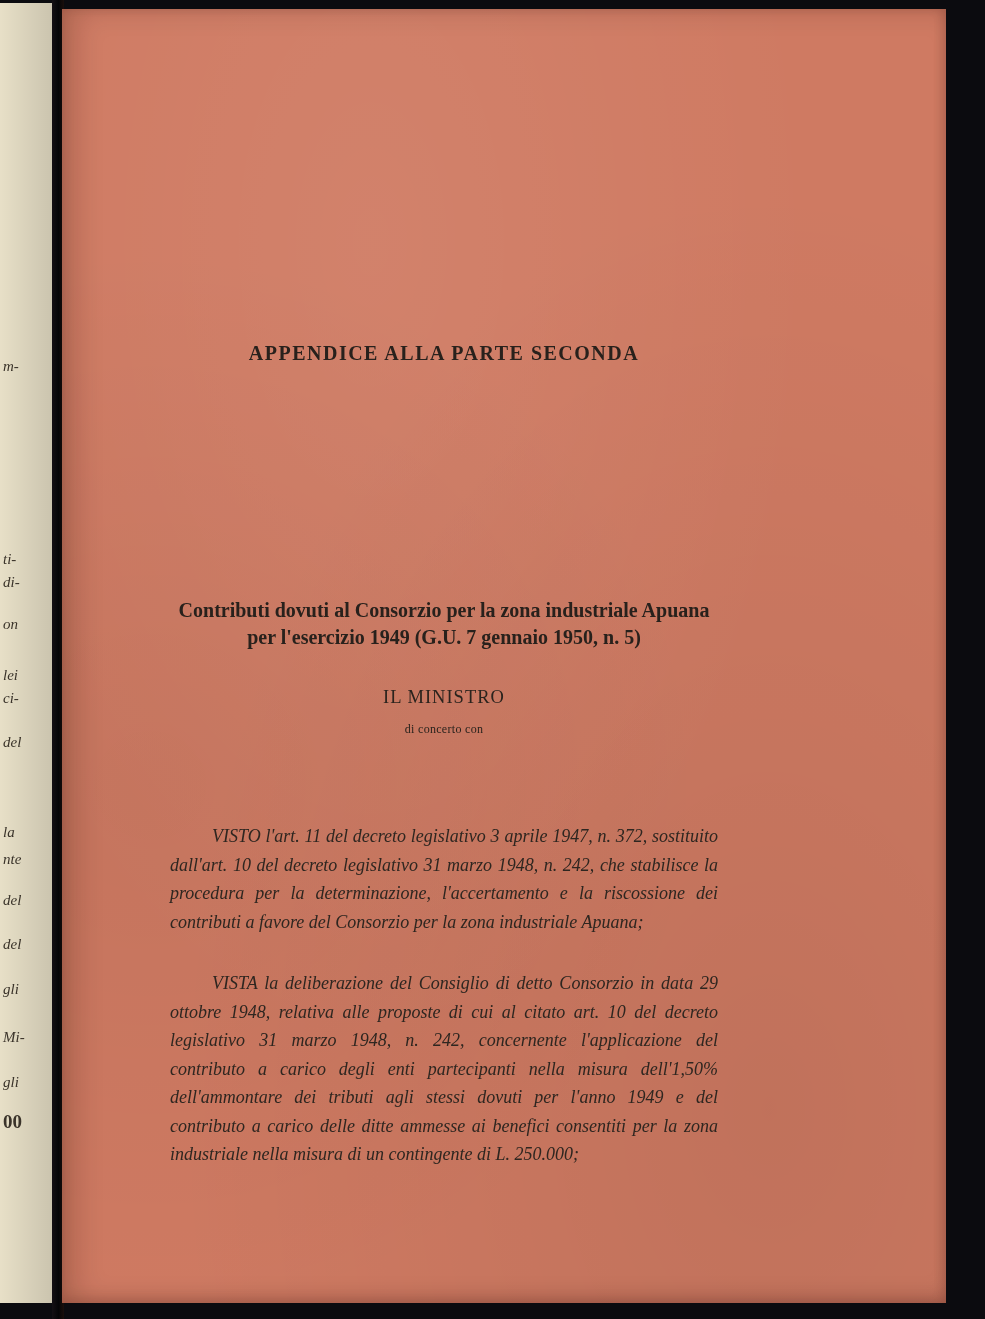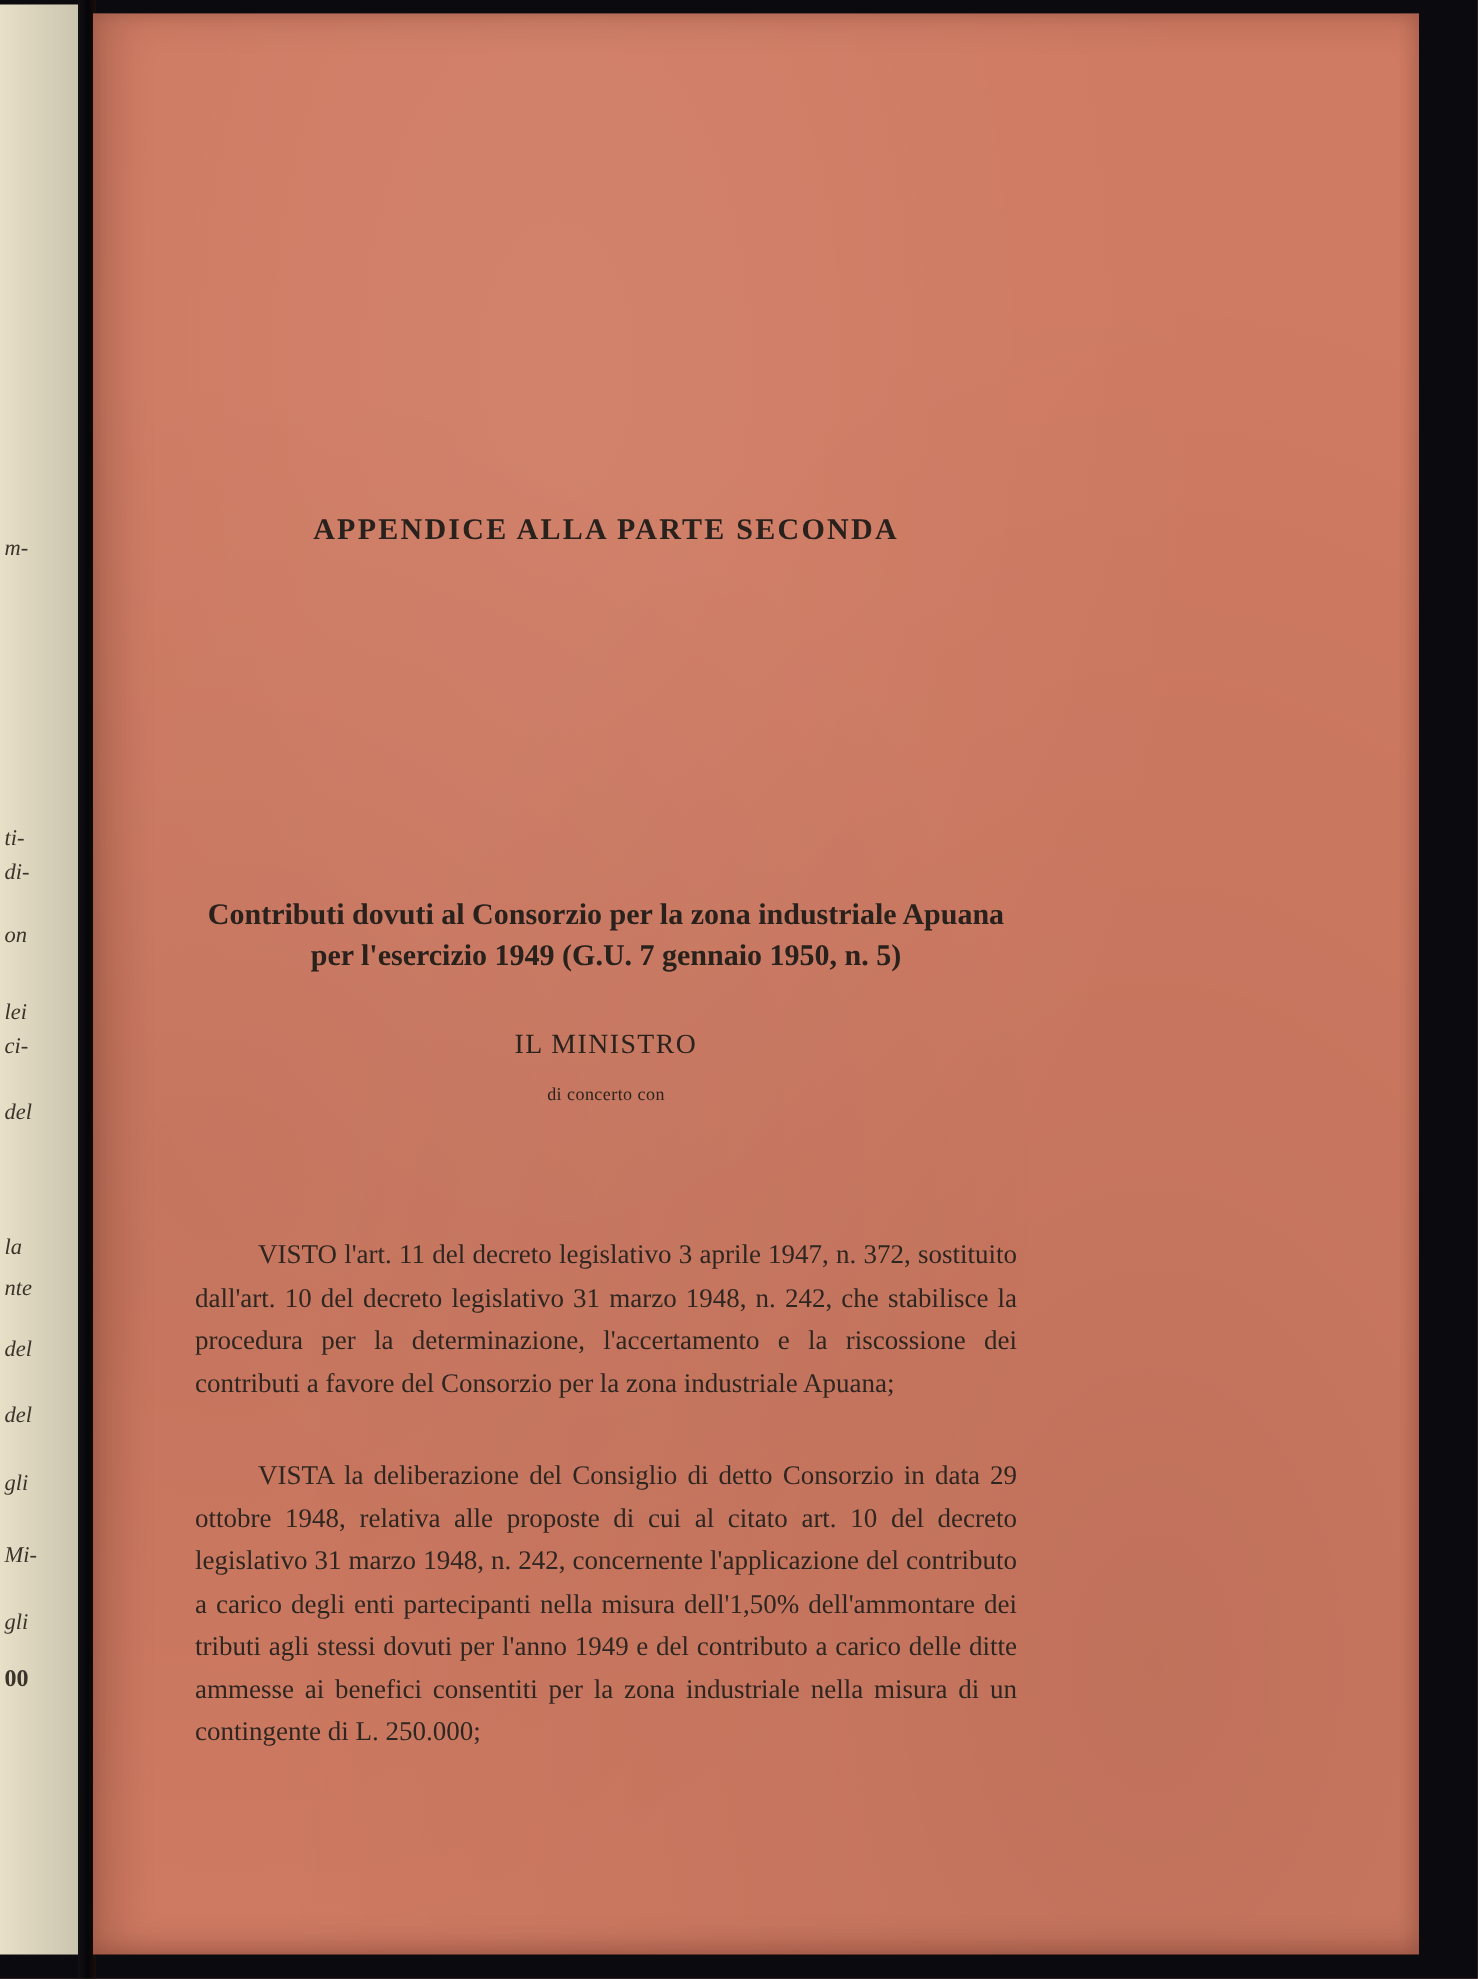--- a/index.html
+++ b/index.html
@@ -30,21 +30,21 @@
   }
   .adjacent-page .frag {
     position: absolute;
     left: 3px;
     font-style: italic;
     font-size: 15px;
     color: #3a332a;
     white-space: nowrap;
   }
   .adjacent-page .frag.big {
-    font-size: 16px;
+    font-size: 19px;
     font-weight: bold;
     font-style: normal;
   }
   
   .gutter {
     position: absolute;
     left: 52px;
     top: 0;
     width: 12px;
     height: 1319px;
@@ -62,21 +62,21 @@
       radial-gradient(ellipse at 80% 85%, rgba(0,0,0,0.07), transparent 60%),
       radial-gradient(ellipse at 10% 60%, rgba(0,0,0,0.05), transparent 50%),
       #cf7a62;
     box-shadow:
       inset 14px 0 28px rgba(40, 10, 5, 0.18),
       inset -4px 0 10px rgba(40, 10, 5, 0.10),
       inset 0 -6px 14px rgba(40, 10, 5, 0.10);
   }
   .content {
     position: relative;
-    margin-left: 68px;
+    margin-left: 108px;
     width: 548px;
     height: 100%;
     color: #2e2620;
   }
   .section-title {
     position: absolute;
     top: 333px;
     width: 100%;
     text-align: center;
     font-weight: bold;
@@ -117,20 +117,21 @@
     letter-spacing: 1px;
   }
   .authority .auth-small {
     font-size: 12px;
     letter-spacing: 0.3px;
     text-align: center;
   }
   .body-para {
     position: absolute;
     width: 100%;
+    font-style: italic;
     font-size: 18px;
     line-height: 28.5px;
     text-align: justify;
     text-indent: 42px;
     color: #2e2620;
   }
   .para-1 { top: 813px; }
   .para-2 { top: 960px; }
 </style>
 </head>

